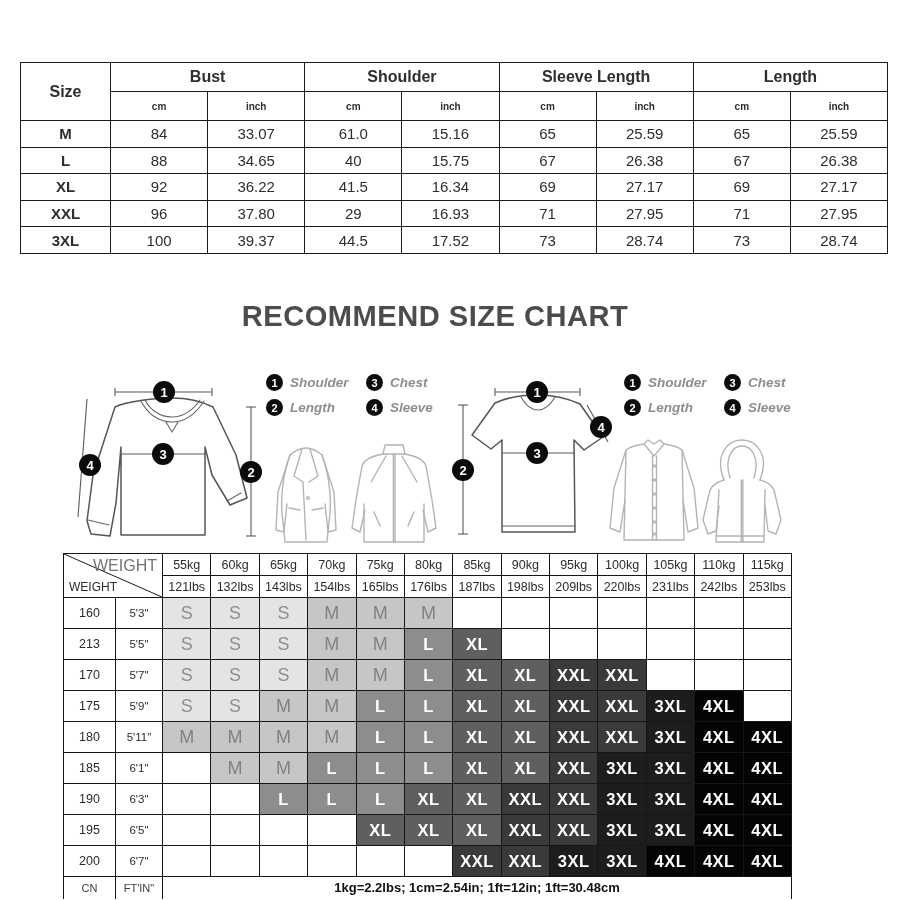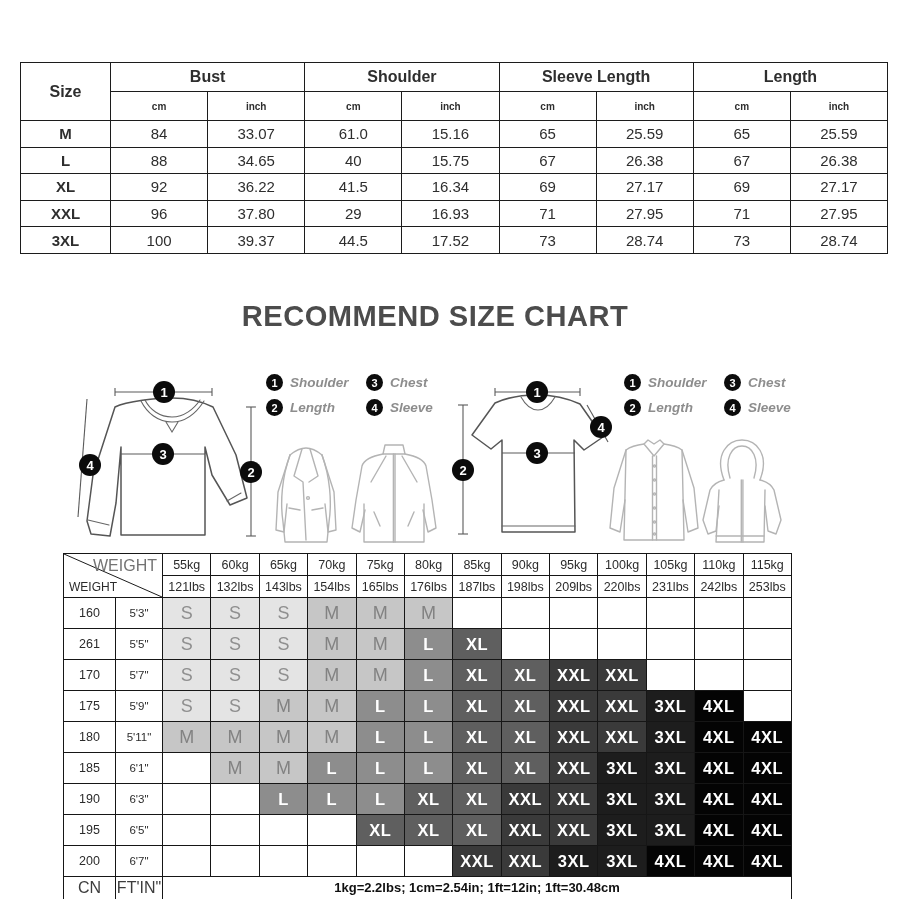--- a/index.html
+++ b/index.html
@@ -46,21 +46,21 @@
   .rec-table { position:absolute; left:63px; top:553px; width:729px; table-layout:fixed; }
   .rec-table th, .rec-table td {
     border:1px solid #161616; text-align:center; vertical-align:middle;
     color:#2b2b2b; padding:0; overflow:hidden; white-space:nowrap;
   }
   .rec-table thead th { height:22px; font-weight:400; font-size:12.5px; }
   .rec-table tbody td { height:31px; font-size:12.5px; background:#fff; }
   .rec-table td.hft { font-size:11.5px; }
   .rec-table td.sz { font-size:16.5px; font-weight:700; letter-spacing:0.5px; }
   .rec-table td.sz-light { font-weight:400; font-size:18px; letter-spacing:0; }
-  .rec-table tfoot td { height:22px; border-bottom:none; font-size:16px; color:#3d3d3d; }
+  .rec-table tfoot td { height:22px; border-bottom:none; font-size:11px; color:#3d3d3d; }
   .rec-table tfoot td.note-cell { font-size:13px; font-weight:700; color:#101010; }
   .corner { position:relative; }
   .corner svg { position:absolute; inset:0; width:100%; height:100%; }
   .c-top { position:absolute; top:3px; right:5px; font-size:16px; color:#737373; }
   .c-bottom { position:absolute; bottom:3px; left:5px; font-size:12px; color:#2b2b2b; }
 </style>
 </head>
 <body>
 
 <div class="page">
@@ -352,21 +352,21 @@
           <td class="sz sz-light" style="background: rgb(198, 198, 198); color: rgb(130, 130, 130);">M</td>
           <td></td>
           <td></td>
           <td></td>
           <td></td>
           <td></td>
           <td></td>
           <td></td>
         </tr>
         <tr>
-          <td>261</td>
+          <td>213</td>
           <td class="hft">5'5"</td>
           <td class="sz sz-light" style="background: rgb(228, 228, 228); color: rgb(143, 143, 143);">S</td>
           <td class="sz sz-light" style="background: rgb(228, 228, 228); color: rgb(143, 143, 143);">S</td>
           <td class="sz sz-light" style="background: rgb(228, 228, 228); color: rgb(143, 143, 143);">S</td>
           <td class="sz sz-light" style="background: rgb(198, 198, 198); color: rgb(130, 130, 130);">M</td>
           <td class="sz sz-light" style="background: rgb(198, 198, 198); color: rgb(130, 130, 130);">M</td>
           <td class="sz" style="background: rgb(141, 141, 141); color: rgb(255, 255, 255);">L</td>
           <td class="sz" style="background: rgb(95, 95, 95); color: rgb(255, 255, 255);">XL</td>
           <td></td>
           <td></td>

